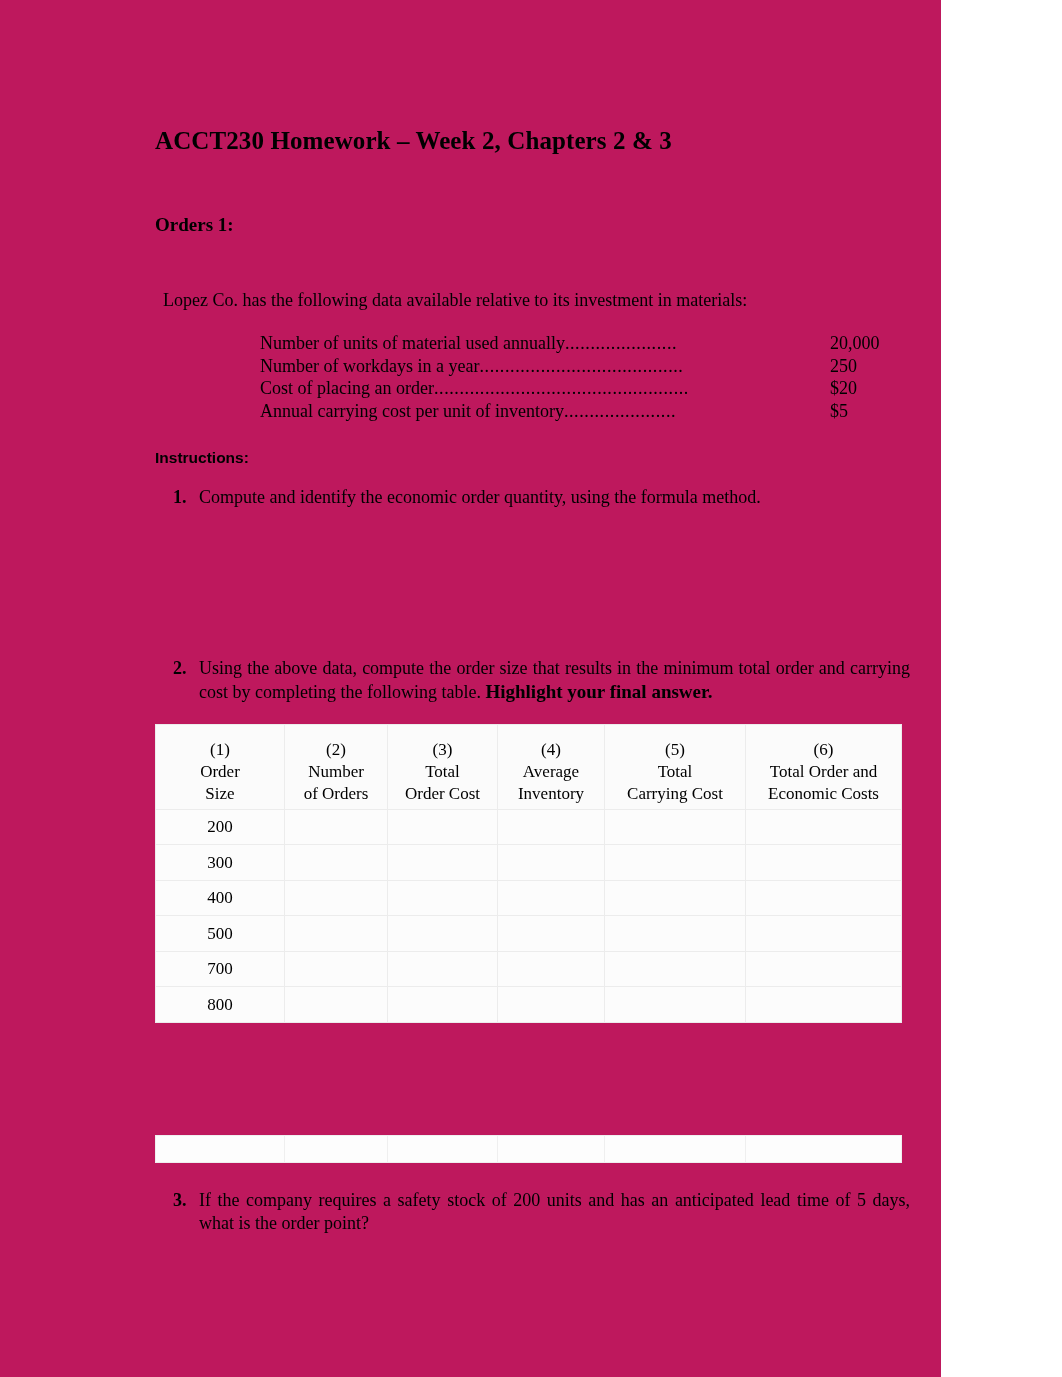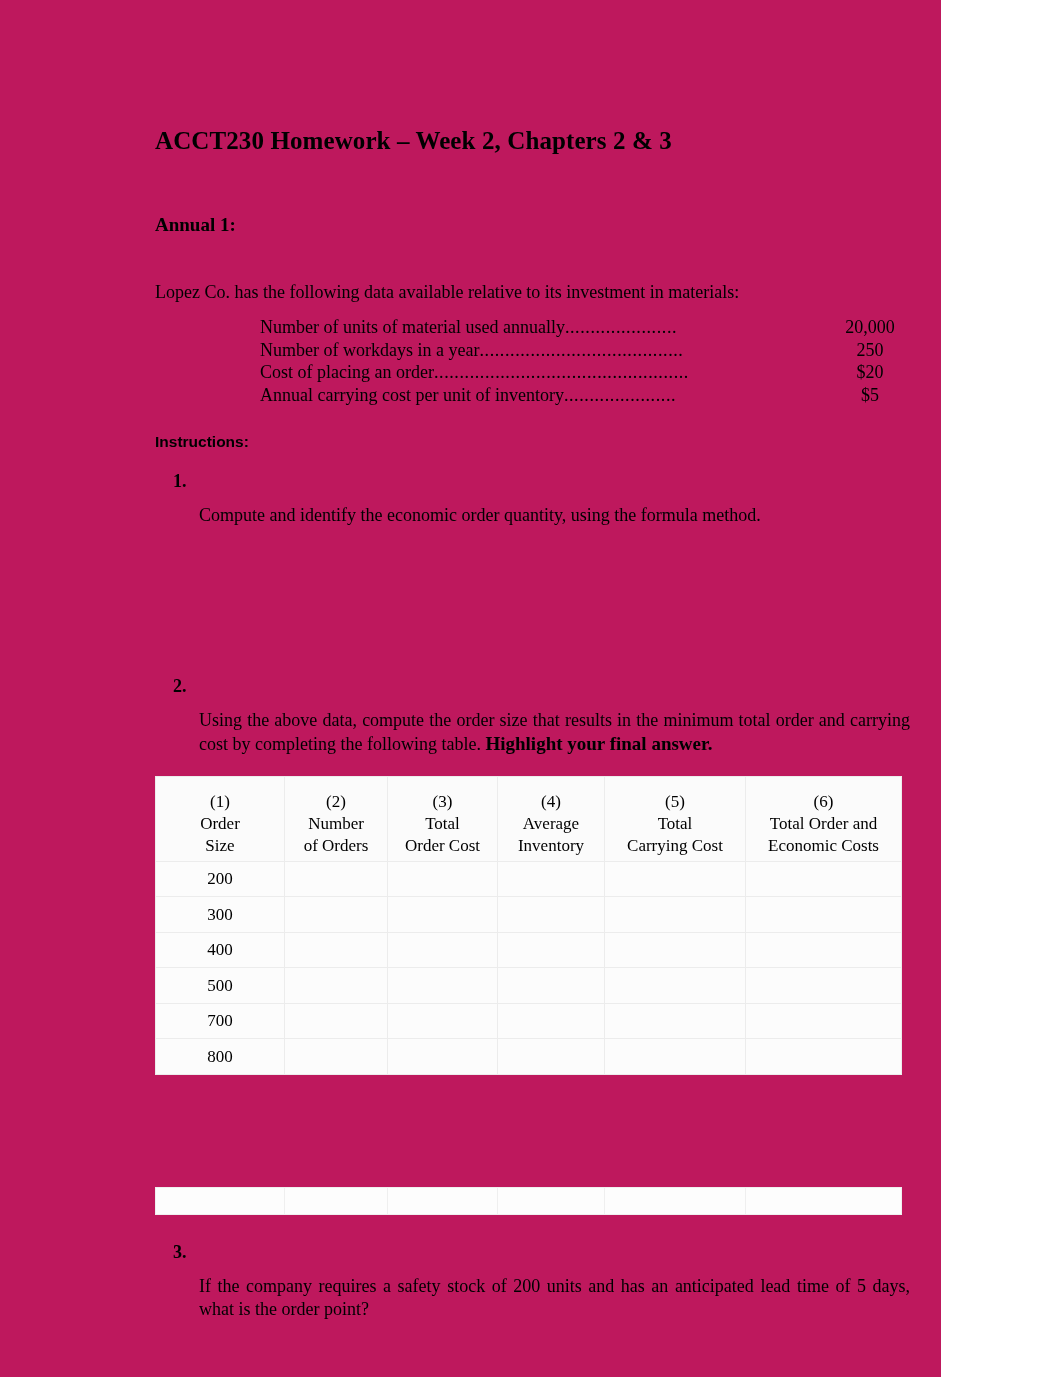--- a/index.html
+++ b/index.html
@@ -51,21 +51,21 @@
   .topic-line {
     font-size: 17px;
     font-weight: bold;
     margin: 0;
     padding-top: 50px;
     line-height: 1.2;
   }
 
   .intro-line {
     font-size: 18px;
-    margin: 0;
+    margin: 8px;
     padding-top: 45px;
     line-height: 1.2;
   }
 
   
   .data-list {
     margin: 0;
     padding: 0;
     padding-top: 13px;
     list-style: none;
@@ -83,21 +83,21 @@
   .data-dots {
     flex: 1 1 auto;
     overflow: hidden;
     white-space: nowrap;
     letter-spacing: 0.6px;
     margin: 0 0px 0 0;
     color: #000;
   }
   .data-value {
     width: 80px;
-    text-align: center;
+    text-align: left;
     white-space: nowrap;
     flex: 0 0 auto;
   }
 
   
   .instructions-label {
     font-family: "Liberation Sans", "DejaVu Sans", sans-serif;
     font-size: 15.5px;
     font-weight: bold;
     margin: 0;
@@ -112,21 +112,20 @@
   }
   .inst-num {
     flex: 0 0 auto;
     width: 44px;
     padding-left: 18px;
     box-sizing: border-box;
     font-weight: bold;
   }
   .inst-body {
     flex: 1 1 auto;
-    margin-top: 34px;
   }
   .inst-body.justify {
     text-align: justify;
   }
   .inst-1 { padding-top: 18px; }
   .inst-2 { padding-top: 0px; }
   .inst-3 { padding-top: 0px; }
 
   .answer-gap-1 { height: 148px; }
 
@@ -192,21 +191,21 @@
   .gap-before-3 { height: 26px; }
 </style>
 </head>
 <body>
 
 <div class="page">
   <div class="content">
 
     <h1 class="doc-title">ACCT230 Homework – Week 2, Chapters 2 &amp; 3</h1>
 
-    <h2 class="problem-heading">Annual 1:</h2>
+    <h2 class="problem-heading">Orders 1:</h2>
 
 
     <p class="intro-line">Lopez Co. has the following data available relative to its investment in materials:</p>
 
     <ul class="data-list">
       <li class="data-row">
         <span class="data-label">Number of units of material used annually</span>
         <span class="data-dots">......................</span>
         <span class="data-value">20,000</span>
       </li>

